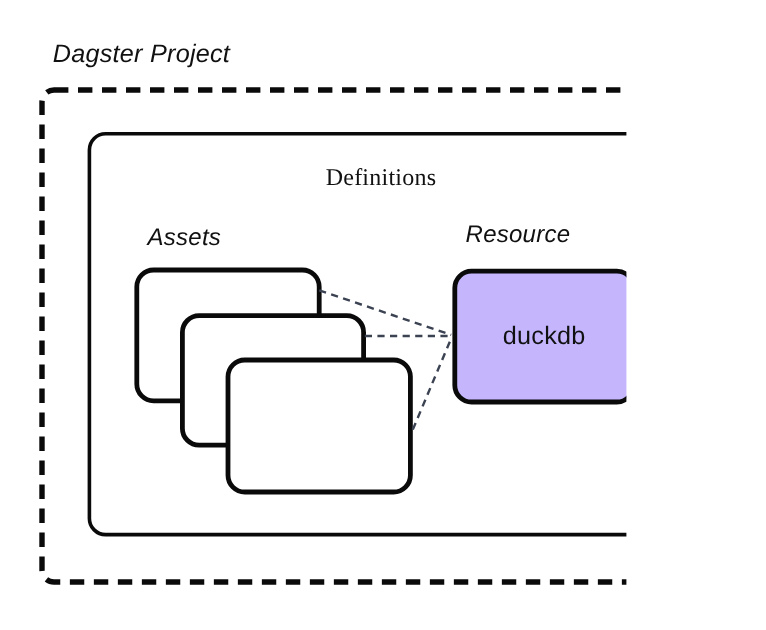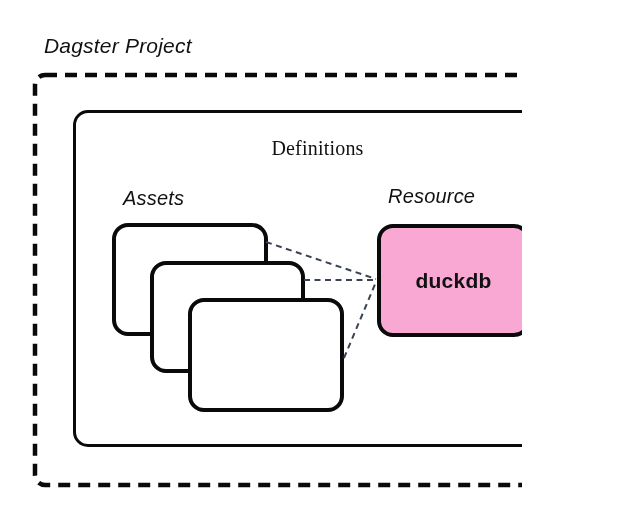--- a/index.html
+++ b/index.html
@@ -114,21 +114,21 @@
   <div class="section-label resource-label">Resource</div>
 
   <div class="section-label assets-label">Assets</div>
 
   <div class="asset-box asset-box-1"></div>
 
   <div class="asset-box asset-box-2"></div>
 
   <div class="asset-box asset-box-3"></div>
 
-  <div class="resource-box" style="background: #f9a8d4; font-weight: bold;">
+  <div class="resource-box" style="background: #c4b5fd;">
     <span class="resource-box-label">duckdb</span>
   </div>
 
   <svg class="lines-overlay" viewBox="0 0 638 525" xmlns="http://www.w3.org/2000/svg">
     <rect x="35" y="75" width="562" height="410" rx="10" fill="none" stroke="#0a0a0a" stroke-width="4.5" stroke-dasharray="12 8"></rect>
     <line x1="266" y1="242" x2="376" y2="279" stroke-width="2" stroke-dasharray="6 4.5" stroke="#3b4252"></line>
     <line x1="304" y1="280" x2="376" y2="280" stroke-width="2" stroke-dasharray="6 4.5" stroke="#3b4252"></line>
     <line x1="344" y1="358" x2="376" y2="282" stroke-width="2" stroke-dasharray="6 4.5" stroke="#3b4252"></line>
   </svg>
 

